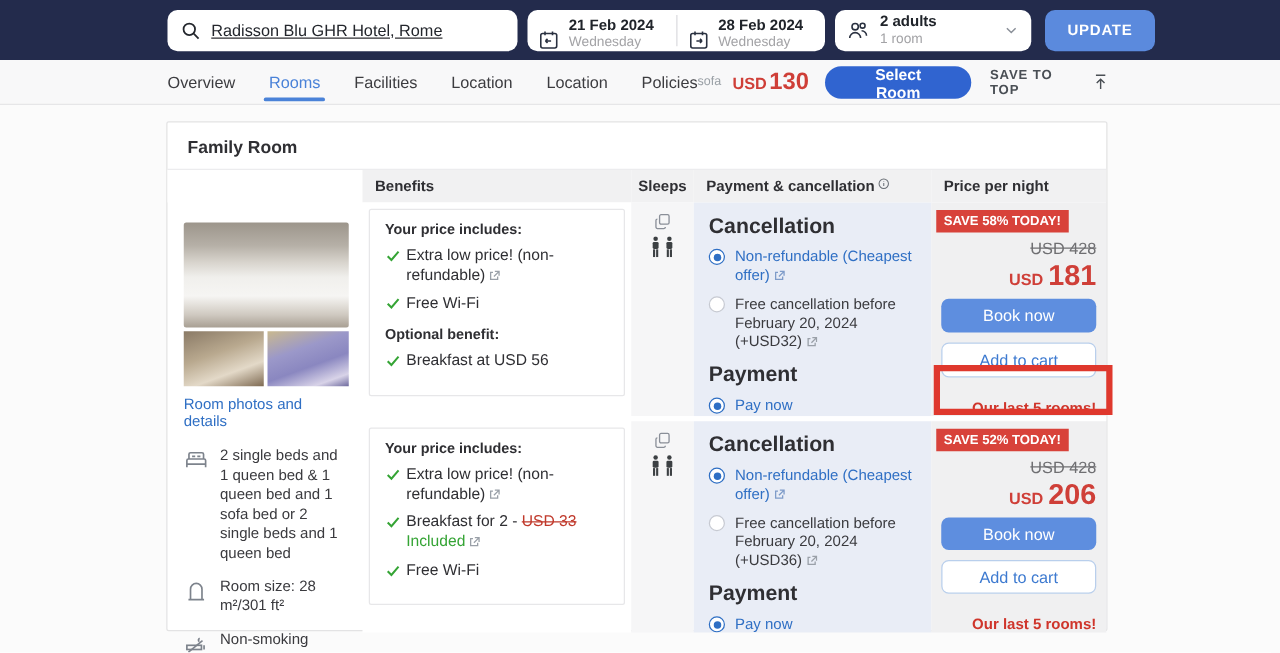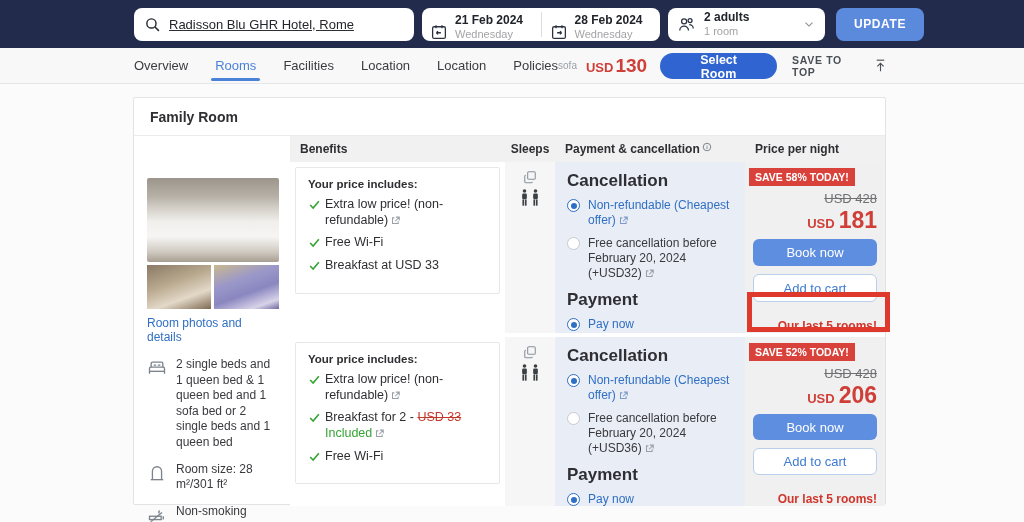--- a/index.html
+++ b/index.html
@@ -267,27 +267,28 @@
                   </svg></span></span>
           </div>
           <div class="ben-line">
             <span class="chk">
                 <svg width="13" height="13" viewBox="0 0 24 24" fill="none" stroke="#35a435" stroke-width="3">
                   <path d="M4 13l5.5 5.5L20 6"></path>
                 </svg>
               </span>
             <span>Free Wi-Fi</span>
           </div>
-          <div class="ben-line">
-            <span class="chk">
-                <svg width="13" height="13" viewBox="0 0 24 24" fill="none" stroke="#35a435" stroke-width="3">
-                  <path d="M4 13l5.5 5.5L20 6"></path>
-                </svg>
-              </span>
-            <span>Breakfast at USD 33</span>
+          <div class="ben-opt-title">Optional benefit:</div>
+          <div class="ben-line">
+            <span class="chk">
+                <svg width="13" height="13" viewBox="0 0 24 24" fill="none" stroke="#35a435" stroke-width="3">
+                  <path d="M4 13l5.5 5.5L20 6"></path>
+                </svg>
+              </span>
+            <span>Breakfast at USD 56</span>
           </div>
         </div>
       </div>
       <div class="sleeps-cell" style="grid-row:2">
         <span>
           <svg width="14" height="14" viewBox="0 0 24 24" fill="none" stroke="#8a8f98" stroke-width="1.8">
               <rect x="8" y="3" width="13" height="13" rx="2"></rect>
               <path d="M16 20a2 2 0 0 1-2 2H5a2 2 0 0 1-2-2V11a2 2 0 0 1 2-2"></path>
             </svg>
         </span>

